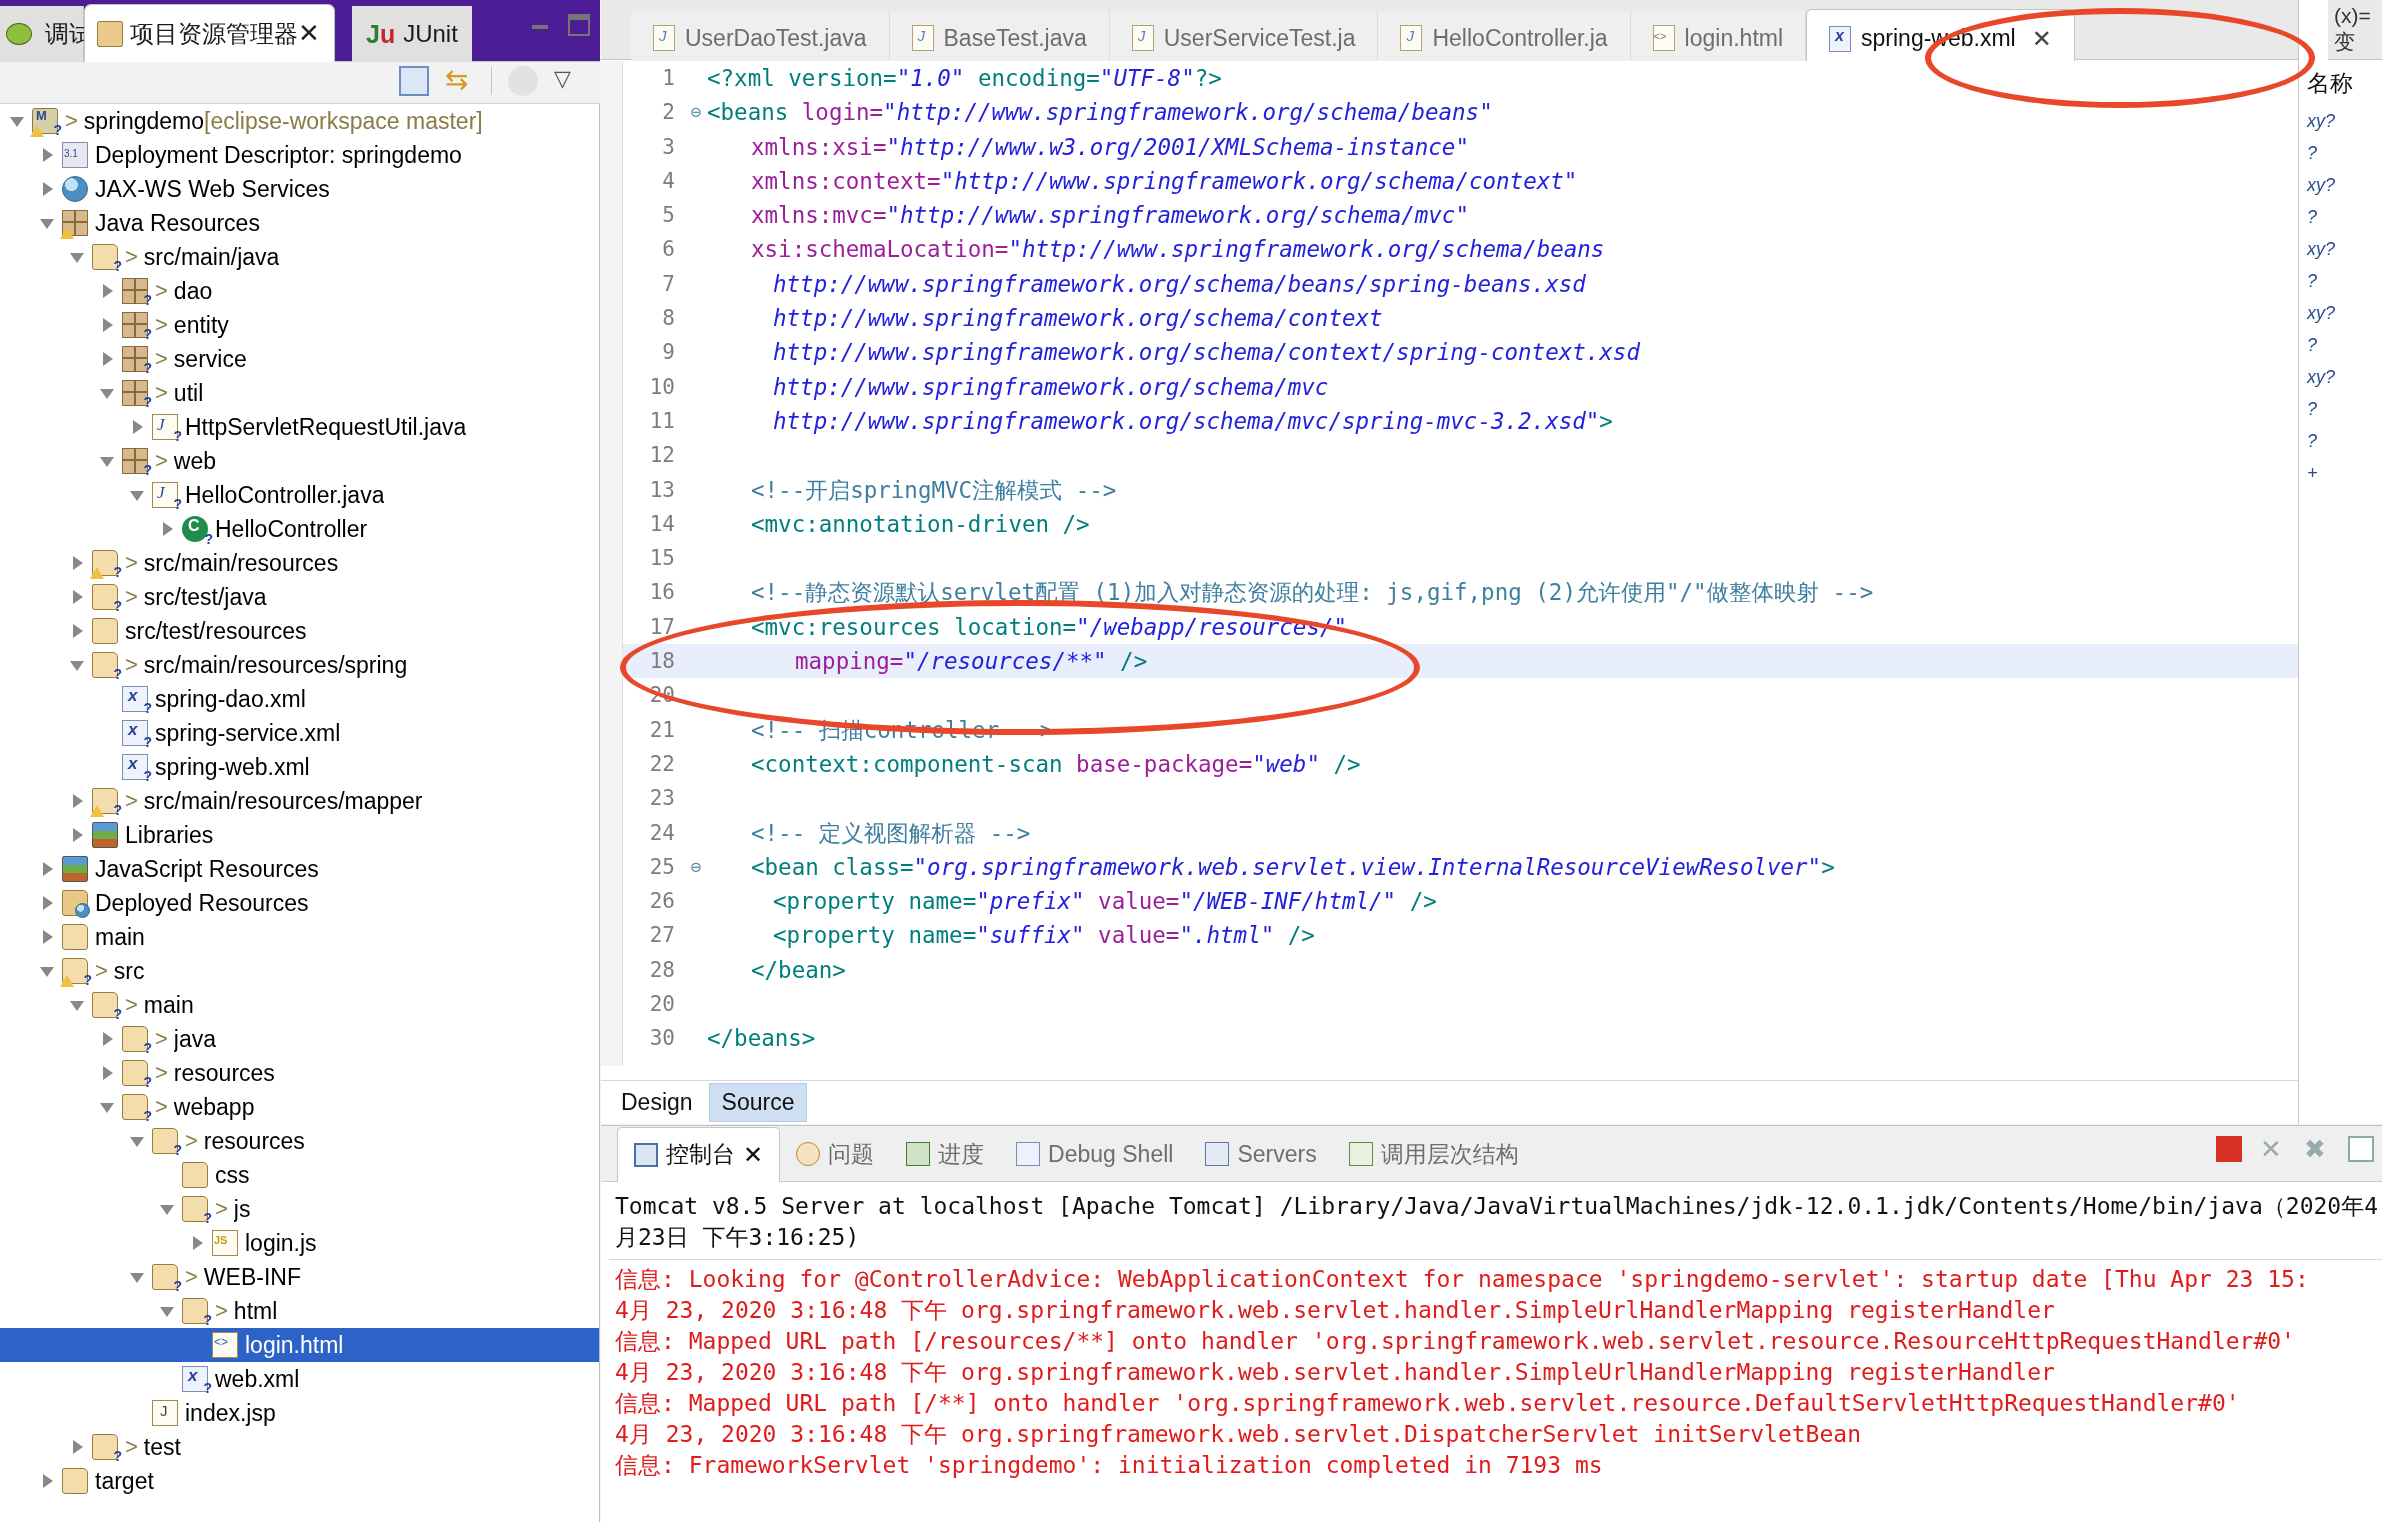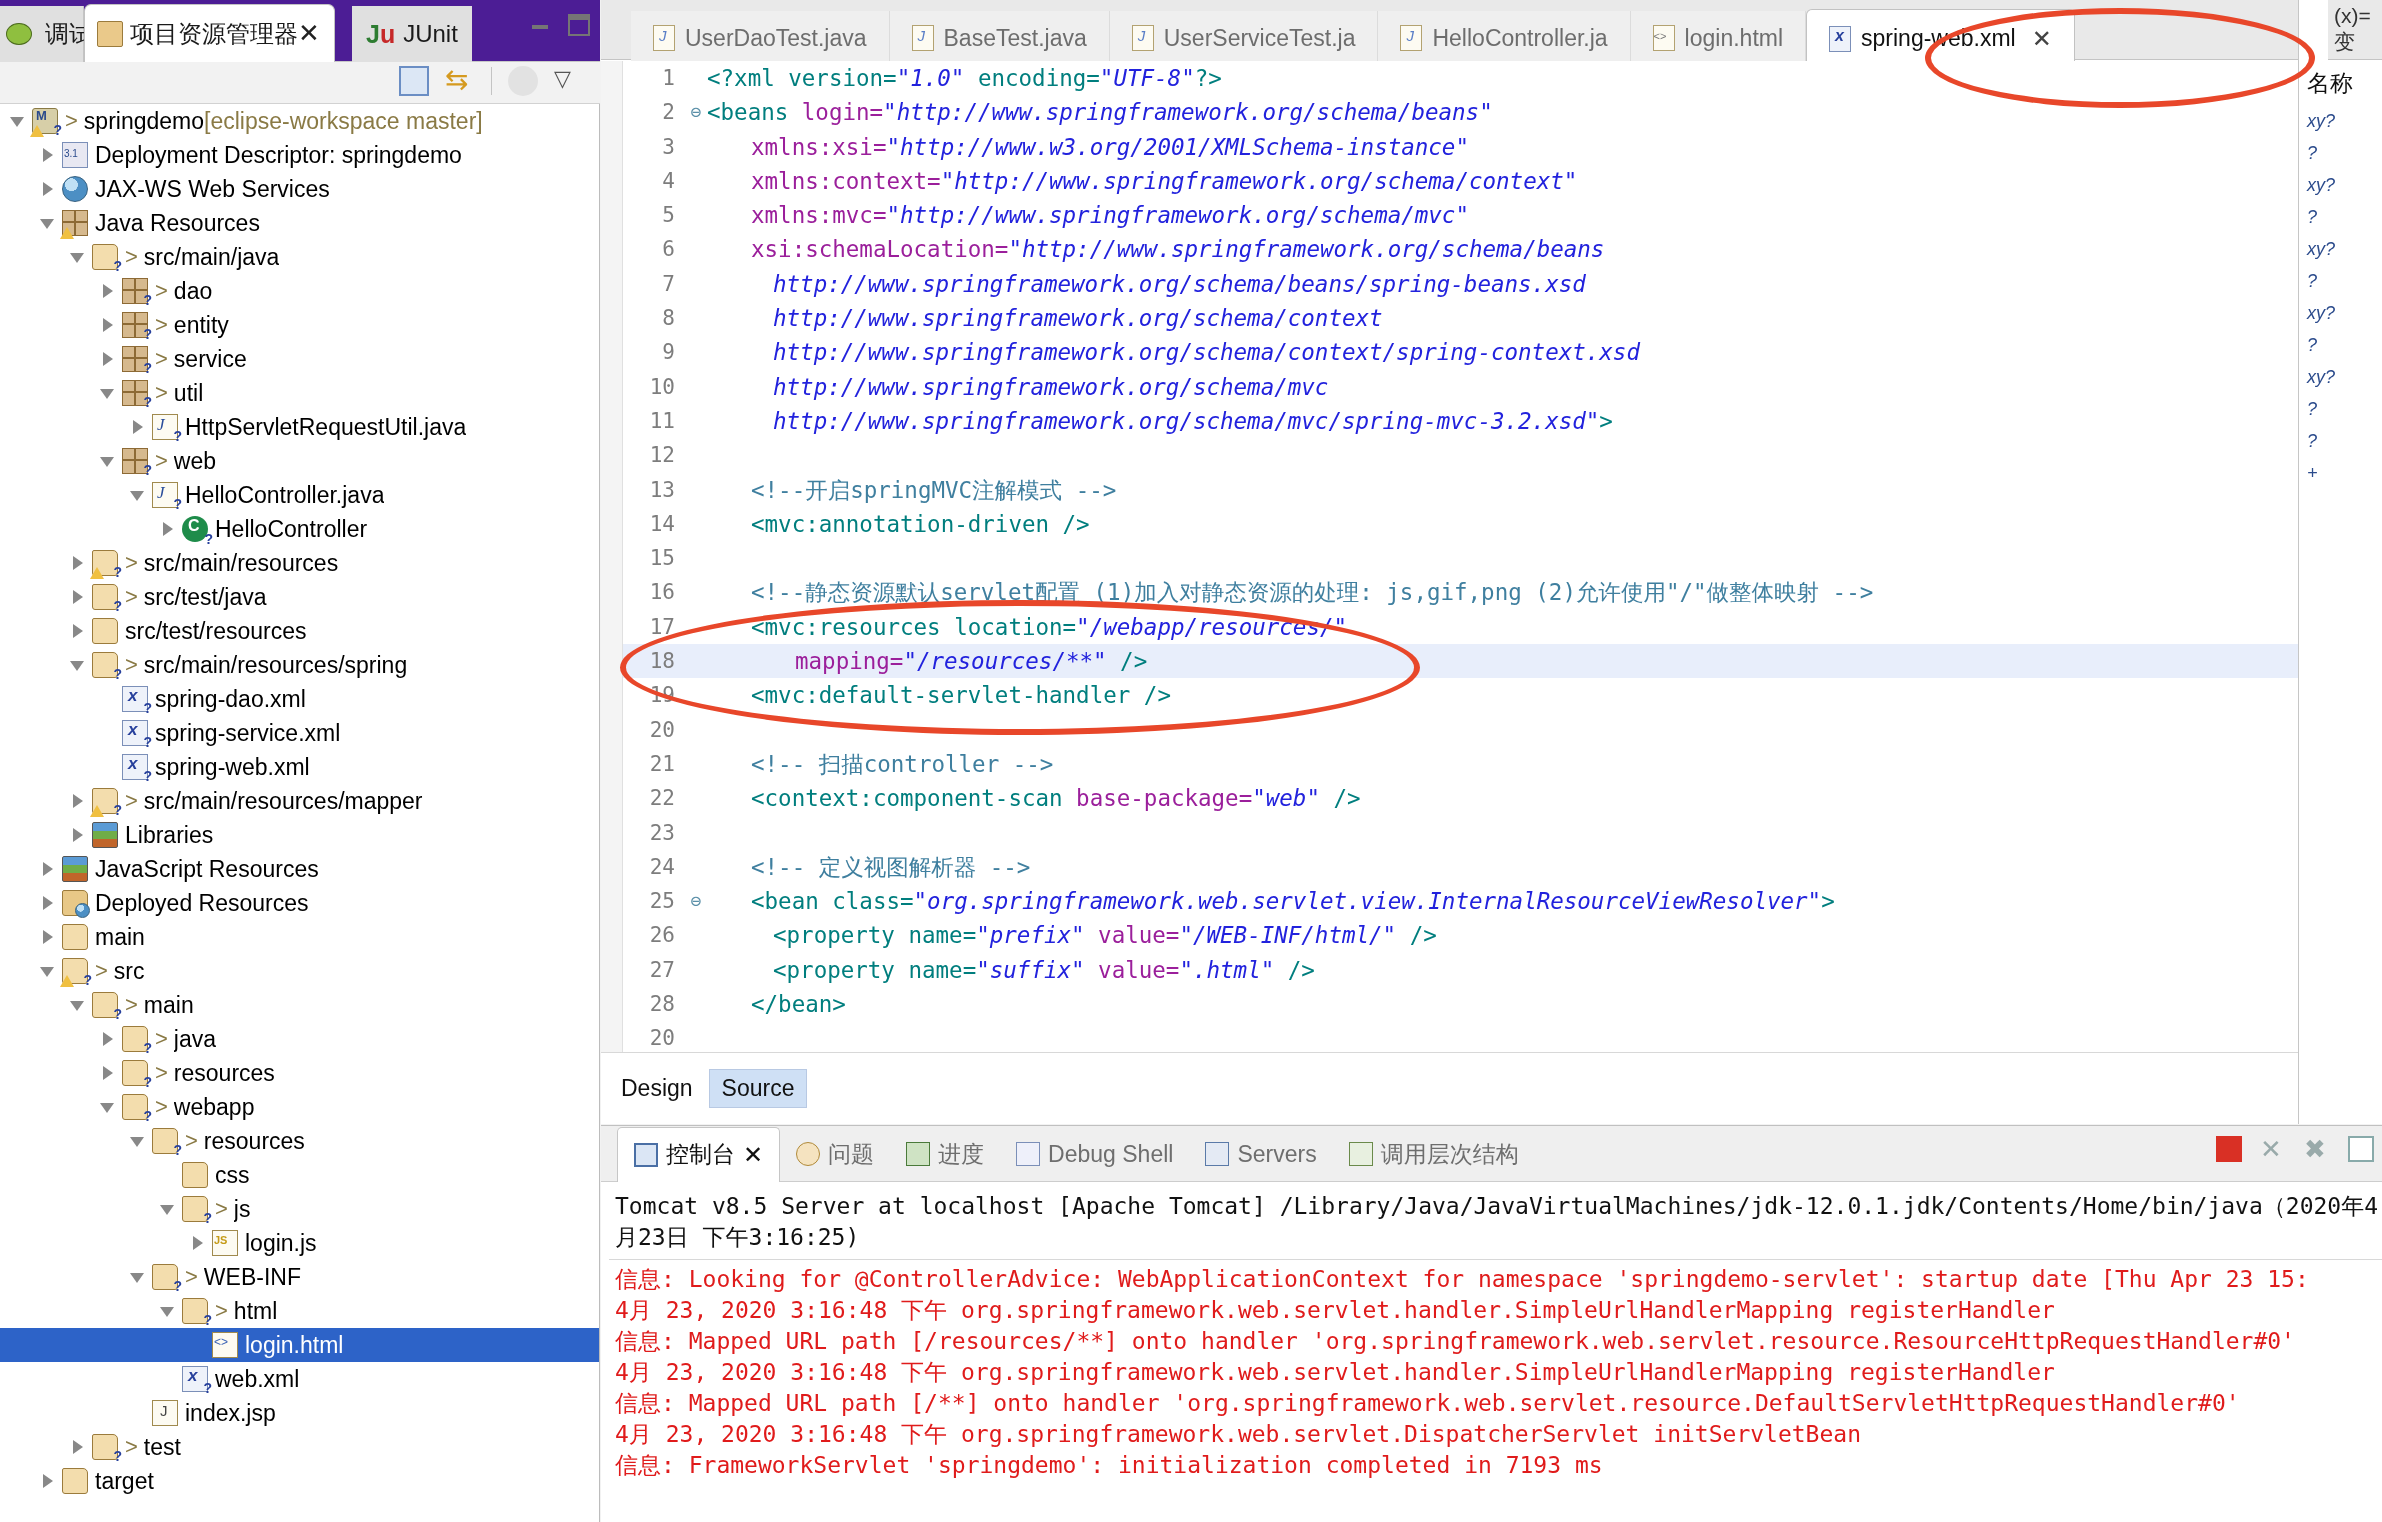--- a/index.html
+++ b/index.html
@@ -109,21 +109,21 @@
   .cline.hl { background:#e8eefb; }
   .lnum { width:62px; text-align:right; padding-right:10px; color:#7d7d7d; font-size:21px; flex:0 0 62px; }
   .fold { width:22px; flex:0 0 22px; text-align:center; color:#5a8fa8; font-size:18px; }
   .ctext { flex:1; }
   .k-tag   { color:#007e7e; }
   .k-attr  { color:#9b1f9b; }
   .k-str   { color:#2222dd; font-style:italic; }
   .k-cm    { color:#3f7f9f; }
   .k-pi    { color:#007e7e; }
 
-  .ed-bottom { position:absolute; left:0; right:0; bottom:0; height:72px;
+  .ed-bottom { position:absolute; left:0; right:0; bottom:0; height:44px;
       background:#fff; border-top:1px solid #d8d8d8; display:flex; align-items:center; padding-left:8px; gap:4px;}
   .ed-btn { font-size:23px; padding:5px 12px; color:#111; }
   .ed-btn.on { background:#cfe0f5; border:1px solid #b8c9e3; }
   .vscroll { position:absolute; right:0; top:61px; width:20px; bottom:58px; background:#f4f4f4; border-left:1px solid #ddd;}
   .vthumb { position:absolute; left:2px; top:0; width:16px; height:300px; background:#cfcfcf; border-radius:8px; }
 
   
   .console { position:absolute; left:601px; top:1125px; right:0; bottom:0; background:#fff;
       border-top:1px solid #c0c0c0; }
   .cn-tabbar { position:relative; height:56px; background:#efefef; border-bottom:1px solid #cdcdcd; }
@@ -533,21 +533,20 @@
           <div class="cline"><span class="lnum">9</span><span class="fold"></span><span class="ctext" style="padding-left: 66px;"><span class="k-str">http://www.springframework.org/schema/context/spring-context.xsd</span></span></div>
           <div class="cline"><span class="lnum">10</span><span class="fold"></span><span class="ctext" style="padding-left: 66px;"><span class="k-str">http://www.springframework.org/schema/mvc</span></span></div>
           <div class="cline"><span class="lnum">11</span><span class="fold"></span><span class="ctext" style="padding-left: 66px;"><span class="k-str">http://www.springframework.org/schema/mvc/spring-mvc-3.2.xsd"</span><span class="k-tag">&gt;</span></span></div>
           <div class="cline"><span class="lnum">12</span><span class="fold"></span><span class="ctext" style="padding-left: 0px;"></span></div>
           <div class="cline"><span class="lnum">13</span><span class="fold"></span><span class="ctext" style="padding-left: 44px;"><span class="k-cm">&lt;!--开启springMVC注解模式 --&gt;</span></span></div>
           <div class="cline"><span class="lnum">14</span><span class="fold"></span><span class="ctext" style="padding-left: 44px;"><span class="k-tag">&lt;mvc:annotation-driven /&gt;</span></span></div>
           <div class="cline"><span class="lnum">15</span><span class="fold"></span><span class="ctext" style="padding-left: 0px;"></span></div>
           <div class="cline"><span class="lnum">16</span><span class="fold"></span><span class="ctext" style="padding-left: 44px;"><span class="k-cm">&lt;!--静态资源默认servlet配置 (1)加入对静态资源的处理: js,gif,png (2)允许使用"/"做整体映射 --&gt;</span></span></div>
           <div class="cline"><span class="lnum">17</span><span class="fold"></span><span class="ctext" style="padding-left: 44px;"><span class="k-tag">&lt;mvc:resources location=</span><span class="k-str">"/webapp/resources/"</span></span></div>
           <div class="cline hl"><span class="lnum">18</span><span class="fold"></span><span class="ctext" style="padding-left: 88px;"><span class="k-attr">mapping=</span><span class="k-str">"/resources/**"</span><span class="k-tag"> /&gt;</span></span></div>
-          <div class="cline"><span class="lnum">19</span><span class="fold"></span><span class="ctext" style="padding-left: 44px;"><span class="k-tag">&lt;mvc:default-servlet-handler /&gt;</span></span></div>
           <div class="cline"><span class="lnum">20</span><span class="fold"></span><span class="ctext" style="padding-left: 0px;"></span></div>
           <div class="cline"><span class="lnum">21</span><span class="fold"></span><span class="ctext" style="padding-left: 44px;"><span class="k-cm">&lt;!-- 扫描controller --&gt;</span></span></div>
           <div class="cline"><span class="lnum">22</span><span class="fold"></span><span class="ctext" style="padding-left: 44px;"><span class="k-tag">&lt;context:component-scan </span><span class="k-attr">base-package=</span><span class="k-str">"web"</span><span class="k-tag"> /&gt;</span></span></div>
           <div class="cline"><span class="lnum">23</span><span class="fold"></span><span class="ctext" style="padding-left: 0px;"></span></div>
           <div class="cline"><span class="lnum">24</span><span class="fold"></span><span class="ctext" style="padding-left: 44px;"><span class="k-cm">&lt;!-- 定义视图解析器 --&gt;</span></span></div>
           <div class="cline"><span class="lnum">25</span><span class="fold">⊖</span><span class="ctext" style="padding-left: 44px;"><span class="k-tag">&lt;bean class=</span><span class="k-str">"org.springframework.web.servlet.view.InternalResourceViewResolver"</span><span class="k-tag">&gt;</span></span></div>
           <div class="cline"><span class="lnum">26</span><span class="fold"></span><span class="ctext" style="padding-left: 66px;"><span class="k-tag">&lt;property name=</span><span class="k-str">"prefix"</span><span class="k-attr"> value=</span><span class="k-str">"/WEB-INF/html/"</span><span class="k-tag"> /&gt;</span></span></div>
           <div class="cline"><span class="lnum">27</span><span class="fold"></span><span class="ctext" style="padding-left: 66px;"><span class="k-tag">&lt;property name=</span><span class="k-str">"suffix"</span><span class="k-attr"> value=</span><span class="k-str">".html"</span><span class="k-tag"> /&gt;</span></span></div>
           <div class="cline"><span class="lnum">28</span><span class="fold"></span><span class="ctext" style="padding-left: 44px;"><span class="k-tag">&lt;/bean&gt;</span></span></div>
           <div class="cline"><span class="lnum">20</span><span class="fold"></span><span class="ctext" style="padding-left: 0px;"></span></div>

